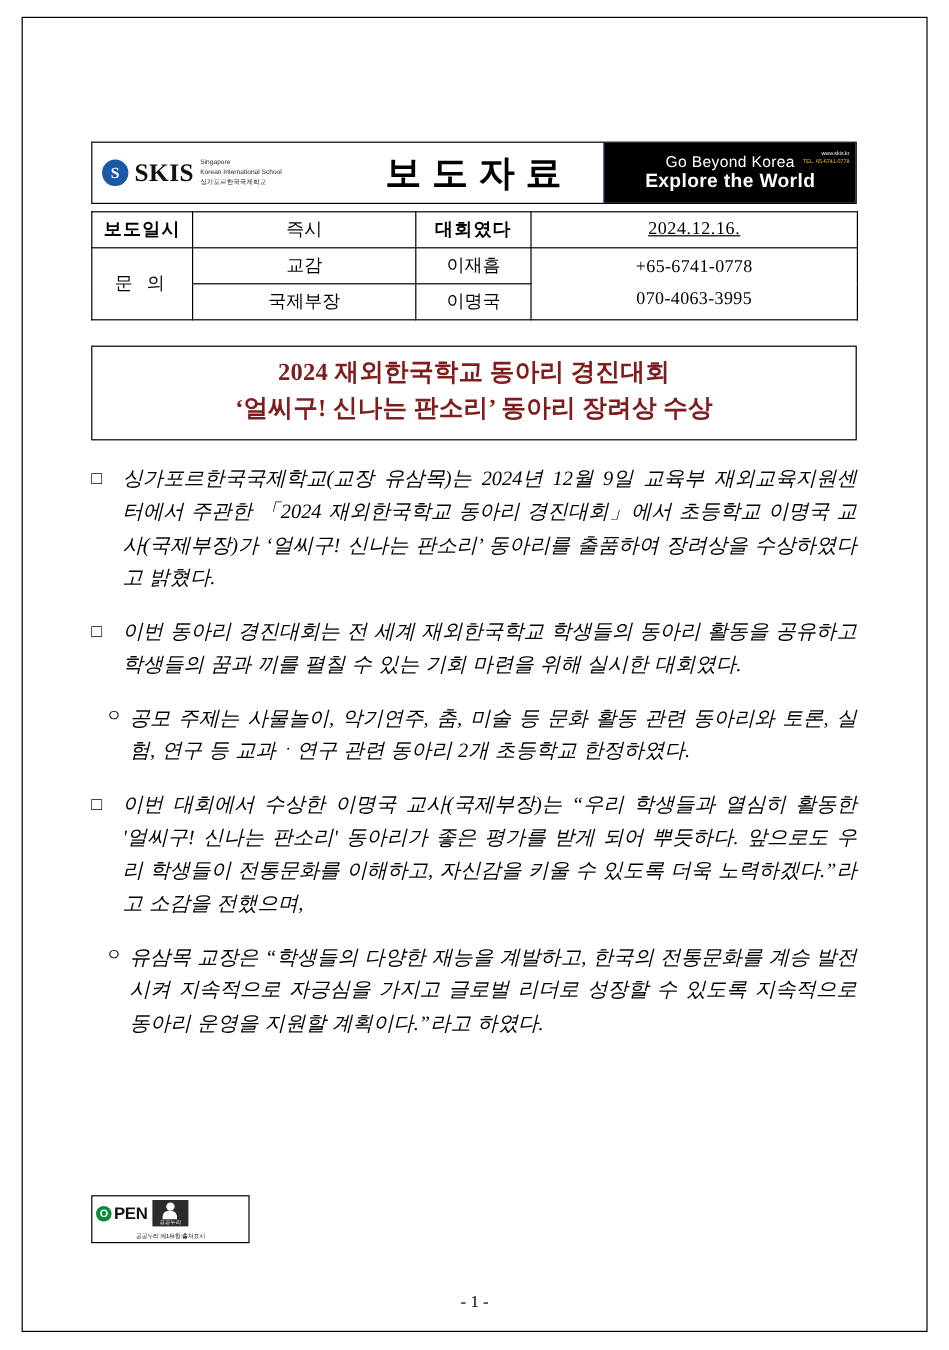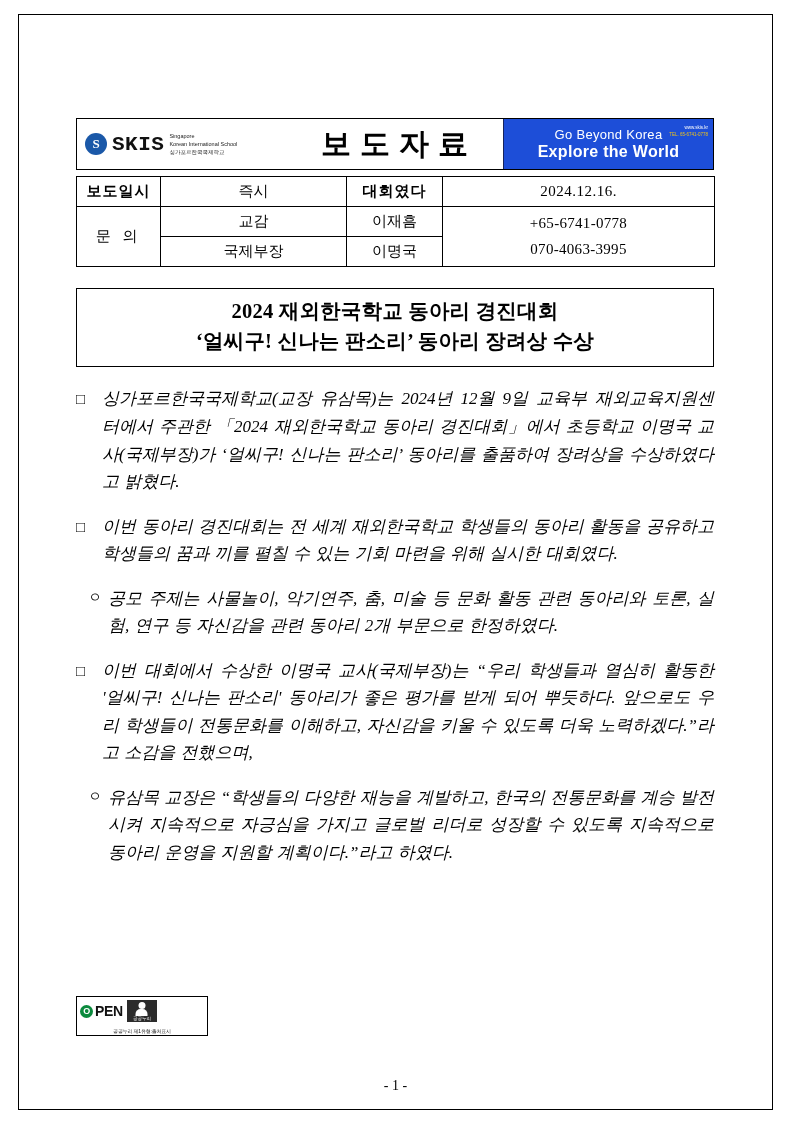--- a/index.html
+++ b/index.html
@@ -44,21 +44,21 @@
     width: 22px; height: 22px;
     border-radius: 50%;
     background: #1a58a8;
     color: #fff;
     font-size: 13px;
     font-weight: bold;
     display: flex; align-items: center; justify-content: center;
     font-family: "Liberation Serif", serif;
   }
   .logo-text {
-    font-family: Liberation Mono, monospace;
+    font-family: Liberation Serif, serif;
     font-size: 21px;
     font-weight: bold;
     letter-spacing: 0.5px;
     color: #111;
   }
   .logo-sub {
     font-family: "Liberation Sans", sans-serif;
     font-size: 5.5px;
     line-height: 1.45;
     color: #222;
@@ -71,21 +71,21 @@
     justify-content: center;
     font-family: "Liberation Serif", serif;
     font-size: 30px;
     font-weight: bold;
     letter-spacing: 9px;
     padding-left: 10px;
     text-align: center;
   }
   .banner-cell {
     width: 210px;
-    background: #1d4ed8;
+    background: #000000;
     color: #fff;
     position: relative;
     display: flex;
     flex-direction: column;
     justify-content: center;
     align-items: center;
     border-left: 1px solid #16245c;
   }
   .banner-cell .b1 {
     font-family: "Liberation Sans", sans-serif;
@@ -118,21 +118,21 @@
     table-layout: fixed;
   }
   table.info td {
     border: 1.5px solid #000;
     text-align: center;
     font-size: 15px;
     height: 30px;
     font-family: "Liberation Serif", serif;
   }
   td.lbl { font-weight: bold; letter-spacing: 1px; }
-  td.date-val { font-family: "Liberation Sans", sans-serif; font-size: 15px; letter-spacing: .5px; }
+  td.date-val { font-family: "Liberation Sans", sans-serif; font-size: 15px; letter-spacing: .5px; text-decoration: underline; }
   td.contact-lbl { font-weight: normal; letter-spacing: 4px; }
   td.phones {
     font-family: "Liberation Sans", sans-serif;
     font-size: 14.5px;
     line-height: 1.7;
     letter-spacing: .3px;
   }
 
   
   .headline-box {
@@ -291,40 +291,40 @@
         <td class="phones" rowspan="2" style="white-space:pre-line;">+65-6741-0778
 070-4063-3995</td>
       </tr>
       <tr>
         <td>국제부장</td>
         <td>이명국</td>
       </tr>
     </tbody>
   </table>
 
-  <div class="headline-box" style="color: #000000; margin-top: 21px;">
+  <div class="headline-box" style="color: #7f1d1d; margin-top: 21px;">
     <div>2024 재외한국학교 동아리 경진대회</div>
     <div>‘얼씨구! 신나는 판소리’ 동아리 장려상 수상</div>
   </div>
 
   <div class="body">
 
     <div class="para">
       <div class="bullet">□</div>
       <div class="ptext">싱가포르한국국제학교(교장 유삼목)는 2024년 12월 9일 교육부 재외교육지원센터에서 주관한 「2024 재외한국학교 동아리 경진대회」에서 초등학교 이명국 교사(국제부장)가 ‘얼씨구! 신나는 판소리’ 동아리를 출품하여 장려상을 수상하였다고 밝혔다.</div>
     </div>
 
     <div class="para">
       <div class="bullet">□</div>
       <div class="ptext">이번 동아리 경진대회는 전 세계 재외한국학교 학생들의 동아리 활동을 공유하고 학생들의 꿈과 끼를 펼칠 수 있는 기회 마련을 위해 실시한 대회였다.</div>
     </div>
 
     <div class="para indent">
       <div class="bullet circle">ㅇ</div>
-      <div class="ptext">공모 주제는 사물놀이, 악기연주, 춤, 미술 등 문화 활동 관련 동아리와 토론, 실험, 연구 등 자신감을 관련 동아리 2개 부문으로 한정하였다.</div>
+      <div class="ptext">공모 주제는 사물놀이, 악기연주, 춤, 미술 등 문화 활동 관련 동아리와 토론, 실험, 연구 등 교과ㆍ연구 관련 동아리 2개 초등학교 한정하였다.</div>
     </div>
 
     <div class="para">
       <div class="bullet">□</div>
       <div class="ptext">이번 대회에서 수상한 이명국 교사(국제부장)는 “우리 학생들과 열심히 활동한 '얼씨구! 신나는 판소리' 동아리가 좋은 평가를 받게 되어 뿌듯하다. 앞으로도 우리 학생들이 전통문화를 이해하고, 자신감을 키울 수 있도록 더욱 노력하겠다.”라고 소감을 전했으며,</div>
     </div>
 
     <div class="para indent">
       <div class="bullet circle">ㅇ</div>
       <div class="ptext">유삼목 교장은 “학생들의 다양한 재능을 계발하고, 한국의 전통문화를 계승 발전시켜 지속적으로 자긍심을 가지고 글로벌 리더로 성장할 수 있도록 지속적으로 동아리 운영을 지원할 계획이다.”라고 하였다.</div>

